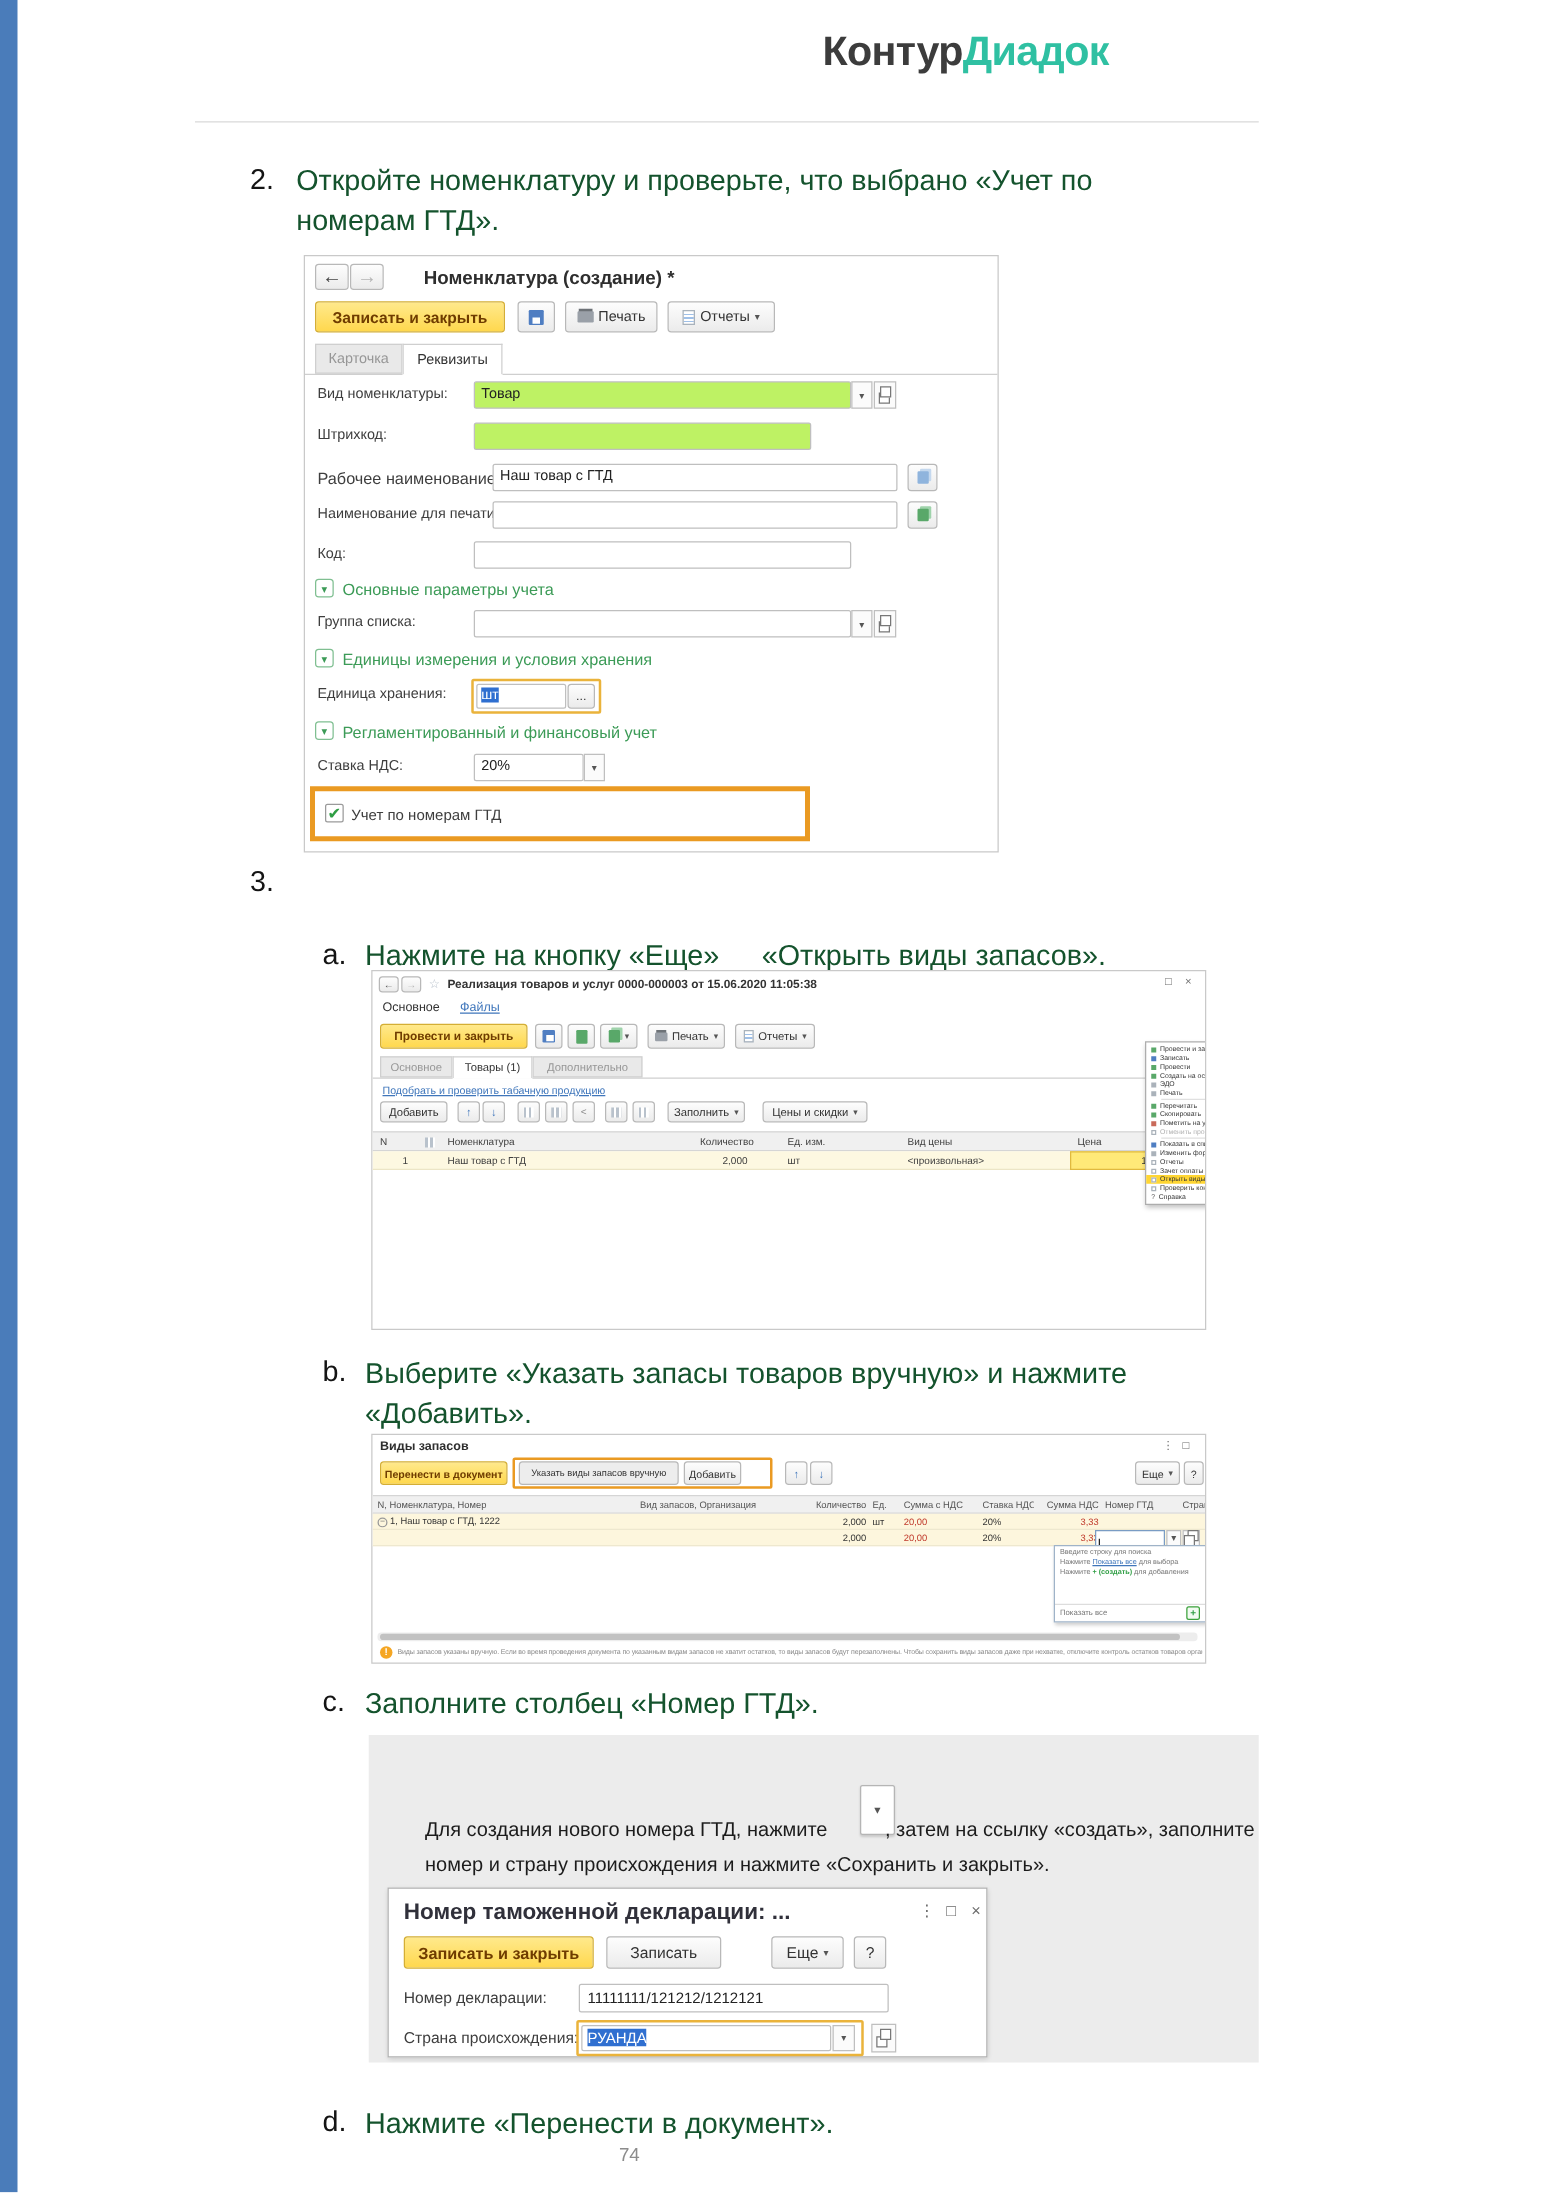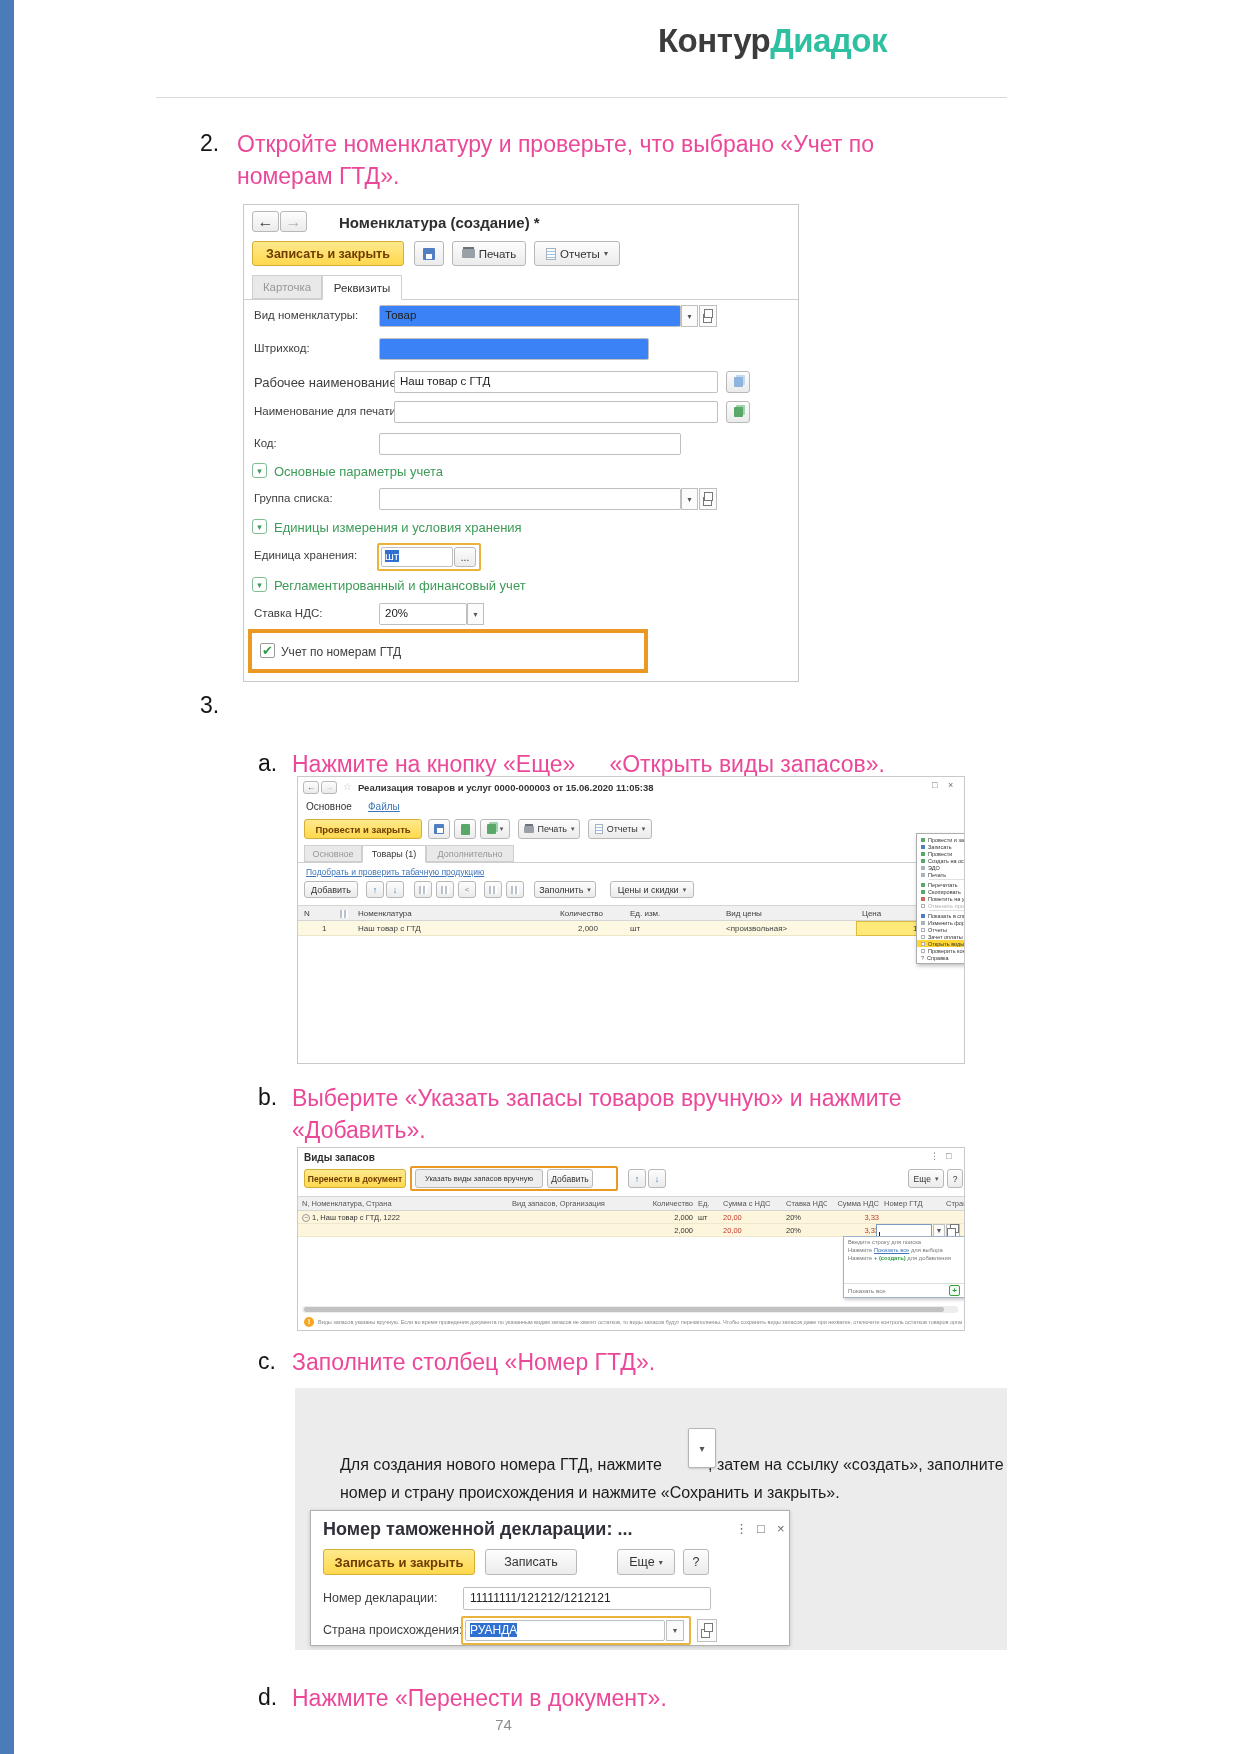--- a/index.html
+++ b/index.html
@@ -7,28 +7,28 @@
 body{margin:0;background:#fff;font-family:"Liberation Sans","DejaVu Sans",sans-serif}
 .page{position:relative;width:1007px;height:1754px;background:#fff;overflow:hidden}
 
 .leftbar{position:absolute;left:0;top:0;width:14px;height:1754px;background:#4a7cba}
 
 .logo{position:absolute;top:22px;right:120px;font-size:33px;font-weight:bold;letter-spacing:-0.5px;white-space:nowrap}
 .logo .k{color:#3c3c3c}.logo .d{color:#2fc0a2}
 .hdr-line{position:absolute;top:97px;left:156px;width:1054px;border-top:1px solid #d9d9d9}
 
 .inum{position:absolute;font-size:23px;color:#141414;line-height:31px}
-.itxt{position:absolute;font-size:23px;color:#ec4899;line-height:32px}
+.itxt{position:absolute;font-size:23px;color:#14532d;line-height:32px}
 
 .shot{position:absolute;background:#fff;border:1px solid #c9c9c9;overflow:hidden;font-family:"Liberation Sans",sans-serif}
 
 .b1c{position:absolute;display:flex;align-items:center;justify-content:center;gap:4px;border:1px solid #b8b8b8;background:linear-gradient(#fdfdfd,#ebebeb);color:#333;text-align:center;border-radius:3px;white-space:nowrap}
 .byl{background:linear-gradient(#ffe98c,#ffd84e);border:1px solid #d4ae35;color:#6f3c00;font-weight:bold}
 .ipt{position:absolute;border:1px solid #bfbfbf;background:#fff;color:#222;border-radius:2px;white-space:nowrap;overflow:hidden}
-.yl{background:#3b82f6}
+.yl{background:#bef264}
 .lbl{position:absolute;color:#3e3e3e;white-space:nowrap}
 .da{position:absolute;border:1px solid #bfbfbf;background:#fbfbfb;color:#555;display:flex;align-items:center;justify-content:center}
 .da::before{content:"▾";font-size:8px}
 .op{position:absolute;border:1px solid #bfbfbf;background:#fbfbfb}
 .op::before{content:"";position:absolute;left:3px;bottom:3px;width:7px;height:7px;border:1px solid #777;background:#fff}
 .op::after{content:"";position:absolute;right:3px;top:3px;width:7px;height:7px;border:1px solid #777;background:#fff}
 .sect{position:absolute;color:#3c9b57;font-size:13px;white-space:nowrap}
 .sect-ic{position:absolute;width:15px;height:15px;border:1px solid #7fbf91;border-radius:3px;color:#3c9b57;font-size:9px;display:flex;align-items:center;justify-content:center}
 .sect-ic::before{content:"▾"}
 .link{color:#3f76bb;text-decoration:underline;white-space:nowrap}
@@ -370,21 +370,21 @@
     <div class="b1c" style="left:350px;top:21px;width:18px;height:19px">
         <span class="arrb" style="font-size:9px">↓</span>
       </div>
     <div class="b1c" style="left:610px;top:21px;width:36px;height:19px;font-size:8.5px">
         <span>Еще</span>
         <span style="font-size:7px;color:#555">▾</span>
       </div>
     <div class="b1c" style="left:649px;top:21px;width:16px;height:19px;font-size:8.5px">?</div>
 
     <div class="t3row h" style="top:48px;width:668px;height:15px">
-      <span class="cell c1">N, Номенклатура, Страна</span>
+      <span class="cell c1">N, Номенклатура, Номер</span>
       <span class="cell c2">Вид запасов, Организация</span>
       <span class="cell c3">Количество</span>
       <span class="cell c4">Ед.</span>
       <span class="cell c5">Сумма с НДС</span>
       <span class="cell c6">Ставка НДС</span>
       <span class="cell c7">Сумма НДС</span>
       <span class="cell c8">Номер ГТД</span>
       <span class="cell c9">Страна</span>
     </div>
     <div class="t3row r" style="top:63px;width:668px;height:13px">

